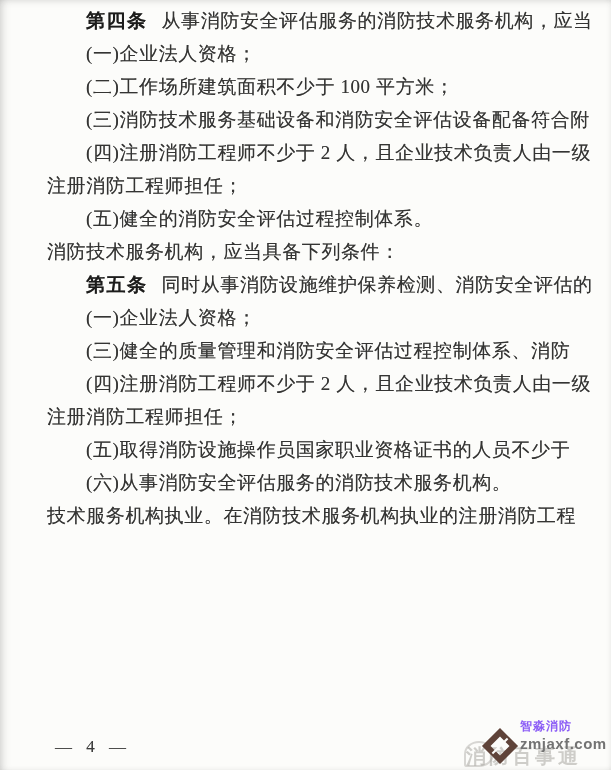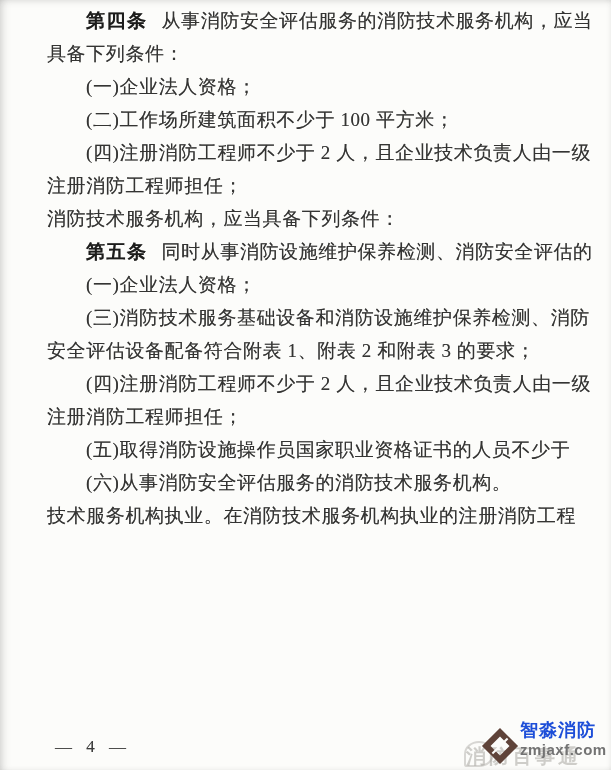--- a/index.html
+++ b/index.html
@@ -85,67 +85,67 @@
     width: 38px;
     height: 38px;
   }
   .wm-text {
     position: absolute;
     left: 56px;
     top: 2px;
     line-height: 1;
   }
   .wm-brand {
-    font-size: 18px;
+    font-size: 12px;
     font-weight: 700;
     letter-spacing: 1px;
-    color: #1d4ed8;
-    font-family: Liberation Serif, serif;
+    color: #8b5cf6;
+    font-family: Liberation Mono, monospace;
   }
   .wm-url {
     margin-top: 3px;
     font-size: 15px;
     font-weight: 700;
     letter-spacing: 0.5px;
     color: #737373;
     font-family: "Liberation Sans", "DejaVu Sans", sans-serif;
     text-align: center;
   }
 </style>
 </head>
 <body>
 
 <div class="page">
 
   <div class="body-text" id="lines-container">
   <div class="line indent"><span class="lead">第四条</span><span class="line-text">从事消防安全评估服务的消防技术服务机构，应当</span></div>
 
-  <div class="line"><span class="line-text">具备下列条件：</span></div>
 
   <div class="line indent"><span class="line-text">(一)企业法人资格；</span></div>
 
   <div class="line indent"><span class="line-text">(二)工作场所建筑面积不少于 100 平方米；</span></div>
 
+  <div class="line indent"><span class="line-text">(三)消防技术服务基础设备和消防安全评估设备配备符合附</span></div>
 
 
   <div class="line indent"><span class="line-text">(四)注册消防工程师不少于 2 人，且企业技术负责人由一级</span></div>
 
   <div class="line"><span class="line-text">注册消防工程师担任；</span></div>
 
+  <div class="line indent"><span class="line-text">(五)健全的消防安全评估过程控制体系。</span></div>
 
   <div class="line"><span class="line-text">消防技术服务机构，应当具备下列条件：</span></div>
 
   <div class="line indent"><span class="lead">第五条</span><span class="line-text">同时从事消防设施维护保养检测、消防安全评估的</span></div>
 
   <div class="line indent"><span class="line-text">(一)企业法人资格；</span></div>
 
 
-  <div class="line indent"><span class="line-text">(三)消防技术服务基础设备和消防设施维护保养检测、消防</span></div>
+  <div class="line indent"><span class="line-text">(三)健全的质量管理和消防安全评估过程控制体系、消防</span></div>
 
-  <div class="line"><span class="line-text">安全评估设备配备符合附表 1、附表 2 和附表 3 的要求；</span></div>
 
   <div class="line indent"><span class="line-text">(四)注册消防工程师不少于 2 人，且企业技术负责人由一级</span></div>
 
   <div class="line"><span class="line-text">注册消防工程师担任；</span></div>
 
   <div class="line indent"><span class="line-text">(五)取得消防设施操作员国家职业资格证书的人员不少于</span></div>
 
 
   <div class="line indent"><span class="line-text">(六)从事消防安全评估服务的消防技术服务机构。</span></div>
 

